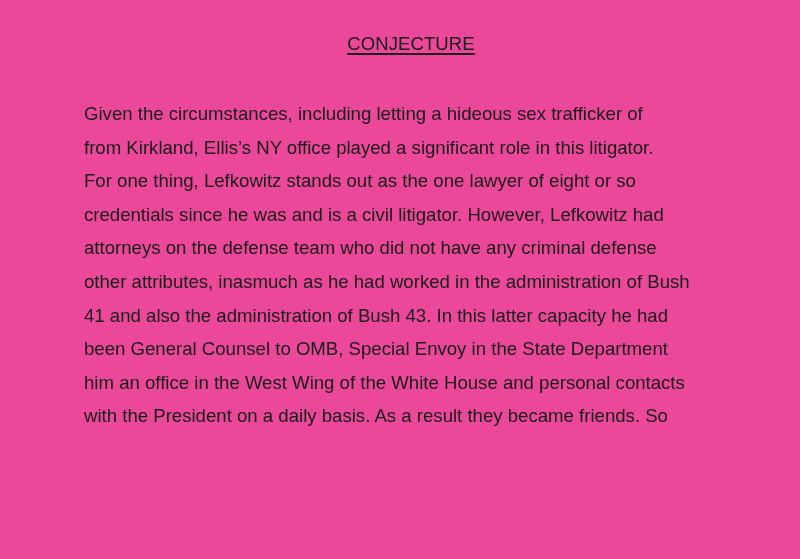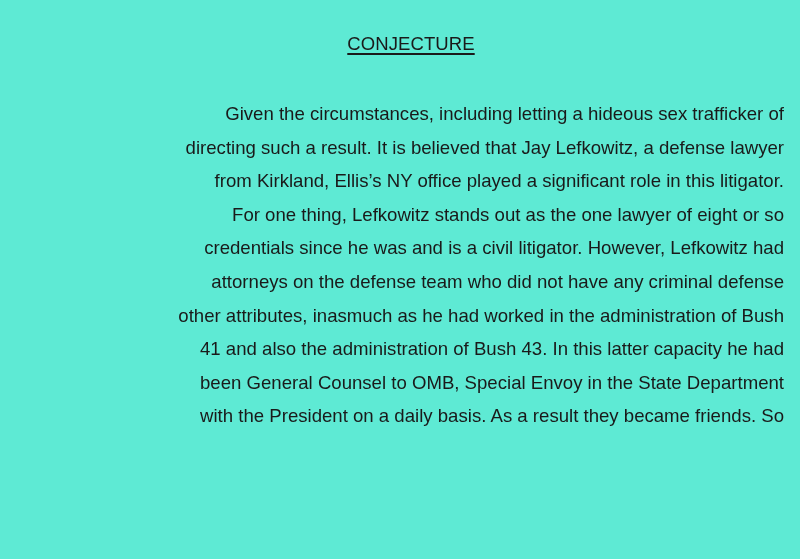--- a/index.html
+++ b/index.html
@@ -14,21 +14,21 @@
       position: relative;
       font-family: "Liberation Sans", sans-serif;
       color: #1a1a1a;
     }
     .page {
       position: absolute;
       left: 0;
       top: 0;
       width: 800px;
       height: 559px;
-      background: #5eead4;
+      background: #ec4899;
     }
     .title {
       position: absolute;
       top: 33px;
       left: 0;
       width: 822px;
       text-align: center;
       font-size: 18.5px;
       text-decoration: underline;
       text-underline-offset: 3px;
@@ -43,34 +43,33 @@
       width: 700px;
       margin: 0;
     }
     .line {
       display: block;
       height: 33.6px;
       line-height: 33.6px;
       font-size: 18.6px;
       white-space: nowrap;
       color: #1a1a1a;
-      text-align: right;
     }
   </style>
 </head>
 <body>
 
 <div class="page">
   <div class="title">CONJECTURE</div>
 
   <div class="body-text">
     <span class="line">Given the circumstances, including letting a hideous sex trafficker of</span>
-    <span class="line">directing such a result.  It is believed that Jay Lefkowitz, a defense lawyer</span>
     <span class="line">from Kirkland, Ellis’s NY office played a significant role in this litigator.</span>
     <span class="line">For one thing, Lefkowitz stands out as the one lawyer of eight or so</span>
     <span class="line">credentials since he was and is a civil litigator.  However, Lefkowitz had</span>
     <span class="line">attorneys on the defense team who did not have any criminal defense</span>
     <span class="line">other attributes, inasmuch as he had worked in the administration of Bush</span>
     <span class="line">41 and also the administration of Bush 43.  In this latter capacity he had</span>
     <span class="line">been General Counsel to OMB, Special Envoy in the State Department</span>
+    <span class="line">him an office in the West Wing of the White House and personal contacts</span>
     <span class="line">with the President on a daily basis.  As a result they became friends.  So</span>
   </div>
 </div>
 
 </body></html>

